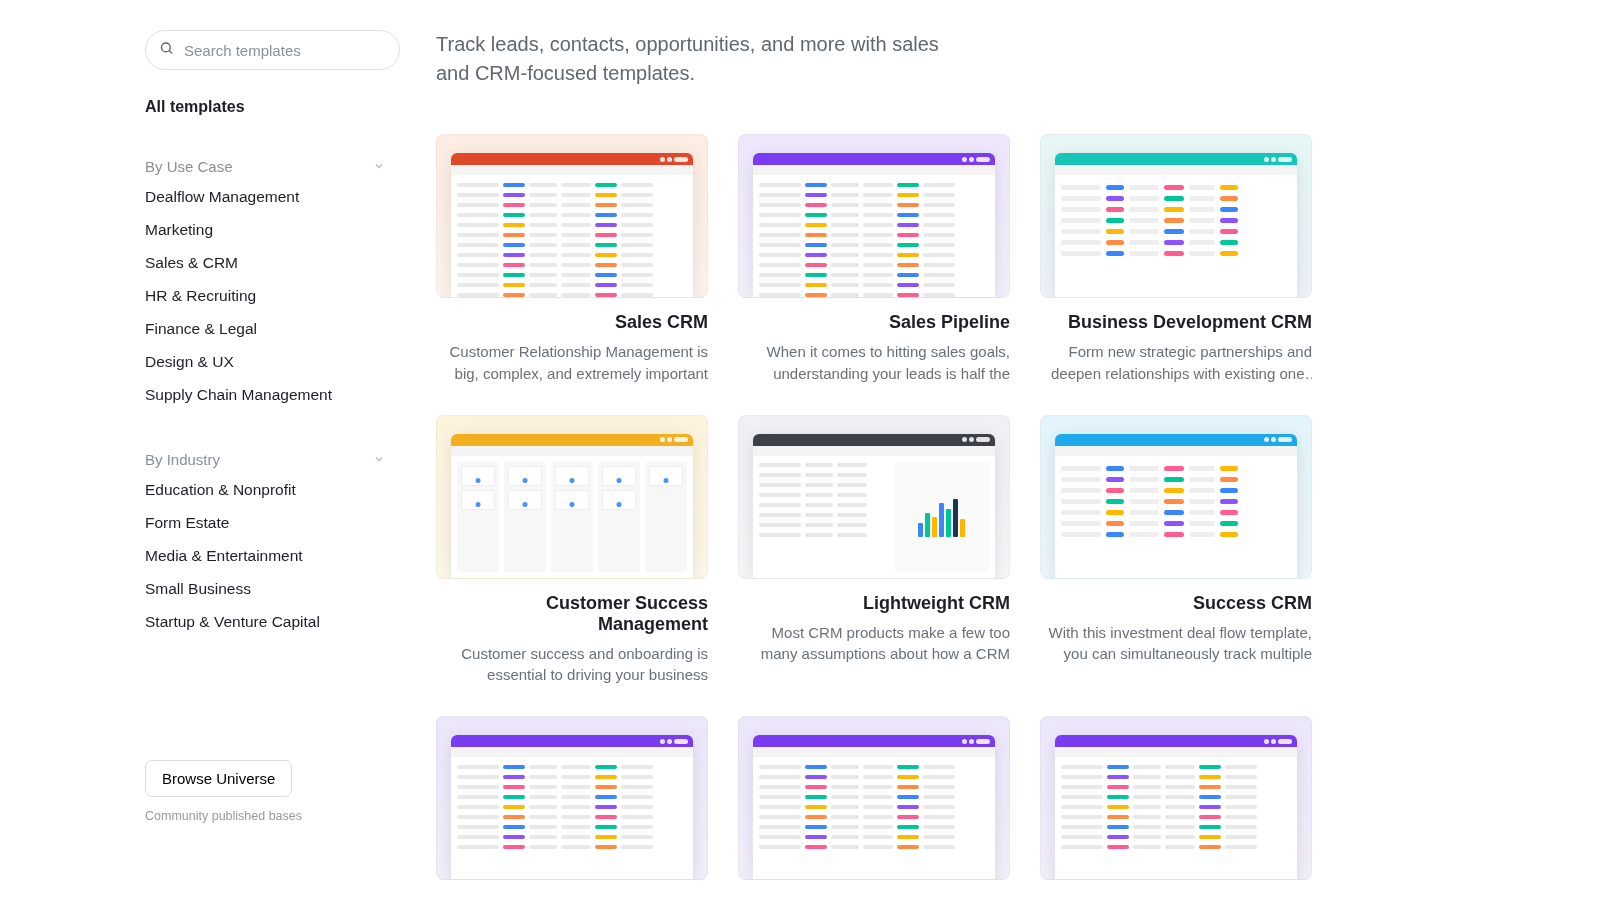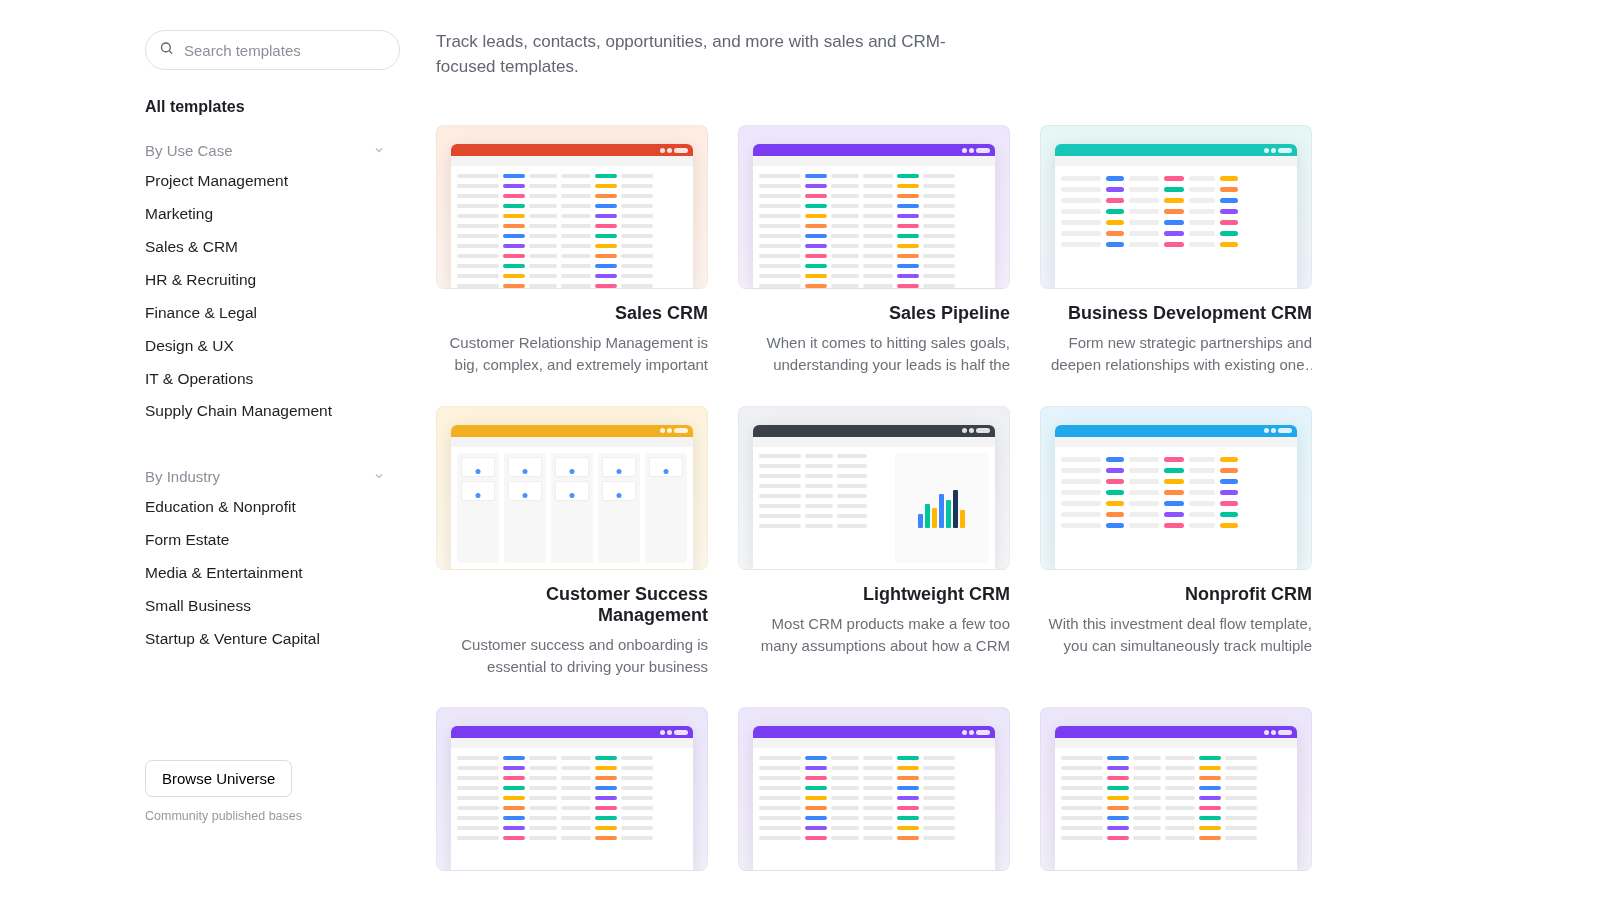--- a/index.html
+++ b/index.html
@@ -51,21 +51,21 @@
     height: 635px;
     overflow-y: auto;
     padding-right: 6px;
   }
   .sidebar-scroll::-webkit-scrollbar { width: 6px; }
   .sidebar-scroll::-webkit-scrollbar-thumb { background: #d6d6d6; border-radius: 3px; }
   .sidebar-scroll::-webkit-scrollbar-track { background: transparent; }
   .all-templates {
     font-size: 16px;
     font-weight: 600;
-    margin-bottom: 20px;
+    margin-bottom: 36px;
     cursor: pointer;
   }
   .section-header {
     display: flex;
     align-items: center;
     justify-content: space-between;
     color: #8a8f98;
     font-size: 15px;
     font-weight: 500;
     padding: 6px 8px 6px 0;
@@ -108,21 +108,21 @@
     padding: 30px 40px 0 36px;
     overflow-y: auto;
   }
   .page-title {
     font-size: 38px;
     font-weight: 700;
     letter-spacing: -0.5px;
     margin-bottom: 18px;
   }
   .page-desc {
-    font-size: 17px;
+    font-size: 20px;
     color: #616670;
     line-height: 1.45;
     max-width: 520px;
     margin-bottom: 46px;
   }
   .grid {
     display: grid;
     grid-template-columns: repeat(3, 272px);
     gap: 30px;
   }
@@ -236,27 +236,26 @@
       <div class="section-group">
         <div class="section-header">
           <span>By Use Case</span>
           <span class="chev">
             <svg width="12" height="12" viewBox="0 0 24 24" fill="none" stroke="currentColor" stroke-width="2.5">
                 <polyline points="6 9 12 15 18 9"></polyline>
               </svg>
           </span>
         </div>
         <div id="use-case-items">
-            <div class="section-item">Project Management</div>
+            <div class="section-item">Dealflow Management</div>
             <div class="section-item">Marketing</div>
             <div class="section-item">Sales &amp; CRM</div>
             <div class="section-item">HR &amp; Recruiting</div>
             <div class="section-item">Finance &amp; Legal</div>
             <div class="section-item">Design &amp; UX</div>
-            <div class="section-item">IT &amp; Operations</div>
             <div class="section-item">Supply Chain Management</div>
           </div>
       </div>
 
       <div class="section-group">
         <div class="section-header">
           <span>By Industry</span>
           <span class="chev">
             <svg width="12" height="12" viewBox="0 0 24 24" fill="none" stroke="currentColor" stroke-width="2.5">
                 <polyline points="6 9 12 15 18 9"></polyline>
@@ -759,21 +758,21 @@
       <div class="pill" style="width:18px;background:#3a86ff"></div>
       <div class="pill" style="width:30px;background:#eee"></div>
       <div class="pill" style="width:20px;background:#ff5d8f"></div>
       <div class="pill" style="width:26px;background:#eee"></div>
       <div class="pill" style="width:18px;background:#ffb703"></div>
     </div>
                 </div>
               </div>
       </div>
     </div>
-    <div class="card-title">Nonprofit CRM</div>
+    <div class="card-title">Success CRM</div>
     <div class="card-desc">With this investment deal flow template, you can simultaneously track multiple opportunities.</div>
         </div>
         <div class="card">
     <div class="thumb" style="background:linear-gradient(180deg,#ece6fb,#f2effb)">
       <div class="mock-app">
         <div class="mock-header" style="background:#7a3cf0">
           <div class="dot"></div>
                 <div class="dot"></div>
                 <div class="pill"></div>
         </div>

